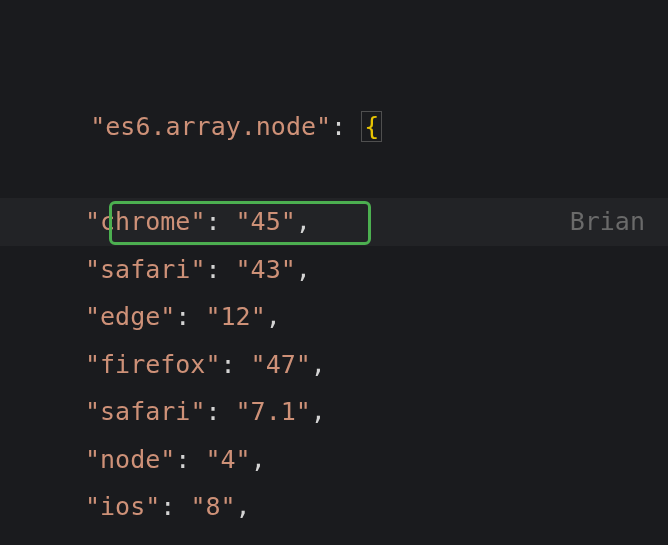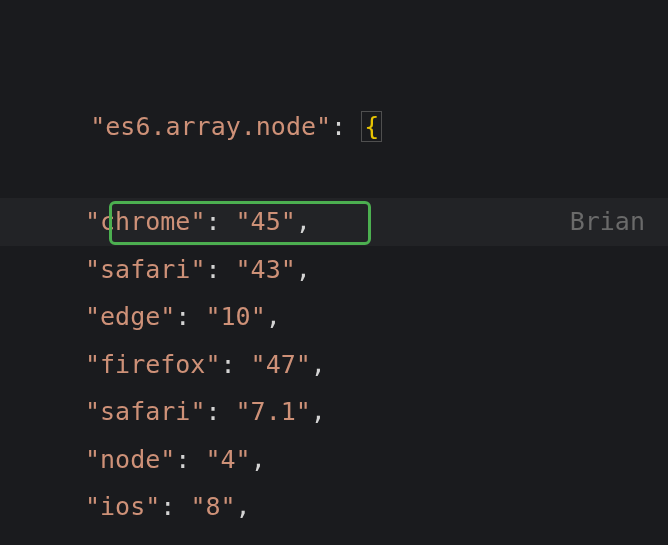--- a/index.html
+++ b/index.html
@@ -82,19 +82,19 @@
 
 <div class="code-line">
   <span class="line-content">
     <span class="str">"</span><span class="str">es6.array.node</span><span class="str">"</span><span class="punct">: </span><span class="brace brace-box">{</span>
   </span>
 </div>
 
 <div id="entries-container">
     <div class="code-line indent-1 highlight-line"><div class="highlight-bg"></div><div class="highlight-box"></div><span class="annotation">Brian </span><span class="line-content"><span class="str">"</span><span class="str">chrome</span><span class="str">"</span><span class="punct">: </span><span class="str">"</span><span class="str">45</span><span class="str">"</span><span class="punct">,</span></span></div>
     <div class="code-line indent-1"><span class="line-content"><span class="str">"</span><span class="str">safari</span><span class="str">"</span><span class="punct">: </span><span class="str">"</span><span class="str">43</span><span class="str">"</span><span class="punct">,</span></span></div>
-    <div class="code-line indent-1"><span class="line-content"><span class="str">"</span><span class="str">edge</span><span class="str">"</span><span class="punct">: </span><span class="str">"</span><span class="str">10</span><span class="str">"</span><span class="punct">,</span></span></div>
+    <div class="code-line indent-1"><span class="line-content"><span class="str">"</span><span class="str">edge</span><span class="str">"</span><span class="punct">: </span><span class="str">"</span><span class="str">12</span><span class="str">"</span><span class="punct">,</span></span></div>
     <div class="code-line indent-1"><span class="line-content"><span class="str">"</span><span class="str">firefox</span><span class="str">"</span><span class="punct">: </span><span class="str">"</span><span class="str">47</span><span class="str">"</span><span class="punct">,</span></span></div>
     <div class="code-line indent-1"><span class="line-content"><span class="str">"</span><span class="str">safari</span><span class="str">"</span><span class="punct">: </span><span class="str">"</span><span class="str">7.1</span><span class="str">"</span><span class="punct">,</span></span></div>
     <div class="code-line indent-1"><span class="line-content"><span class="str">"</span><span class="str">node</span><span class="str">"</span><span class="punct">: </span><span class="str">"</span><span class="str">4</span><span class="str">"</span><span class="punct">,</span></span></div>
     <div class="code-line indent-1"><span class="line-content"><span class="str">"</span><span class="str">ios</span><span class="str">"</span><span class="punct">: </span><span class="str">"</span><span class="str">8</span><span class="str">"</span><span class="punct">,</span></span></div>
     <div class="code-line indent-1"><span class="line-content"><span class="str">"</span><span class="str">samsung</span><span class="str">"</span><span class="punct">: </span><span class="str">"</span><span class="str">5</span><span class="str">"</span><span class="punct">,</span></span></div>
   </div>
 
 </body></html>

